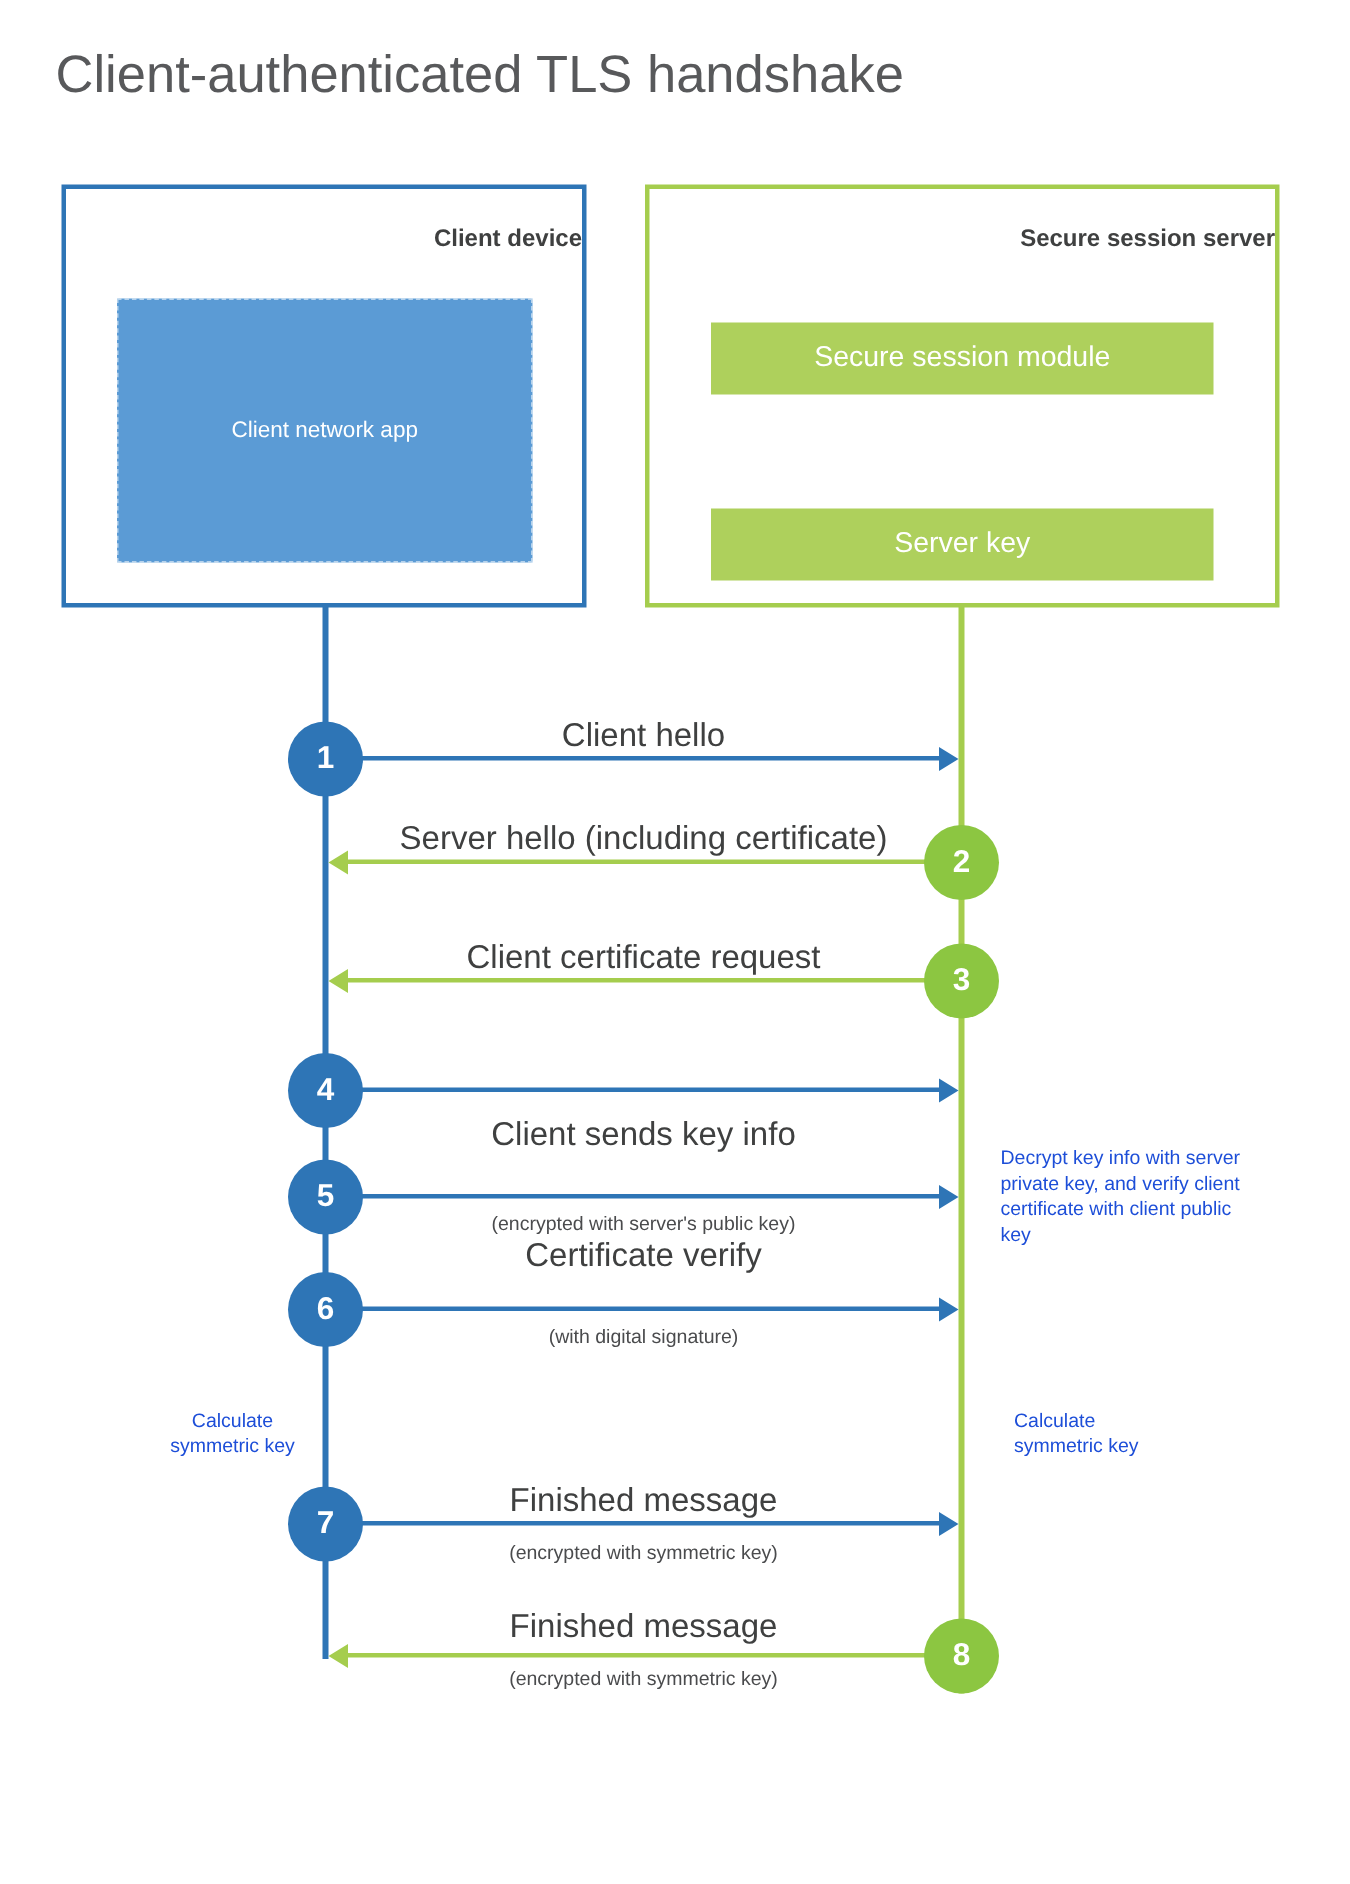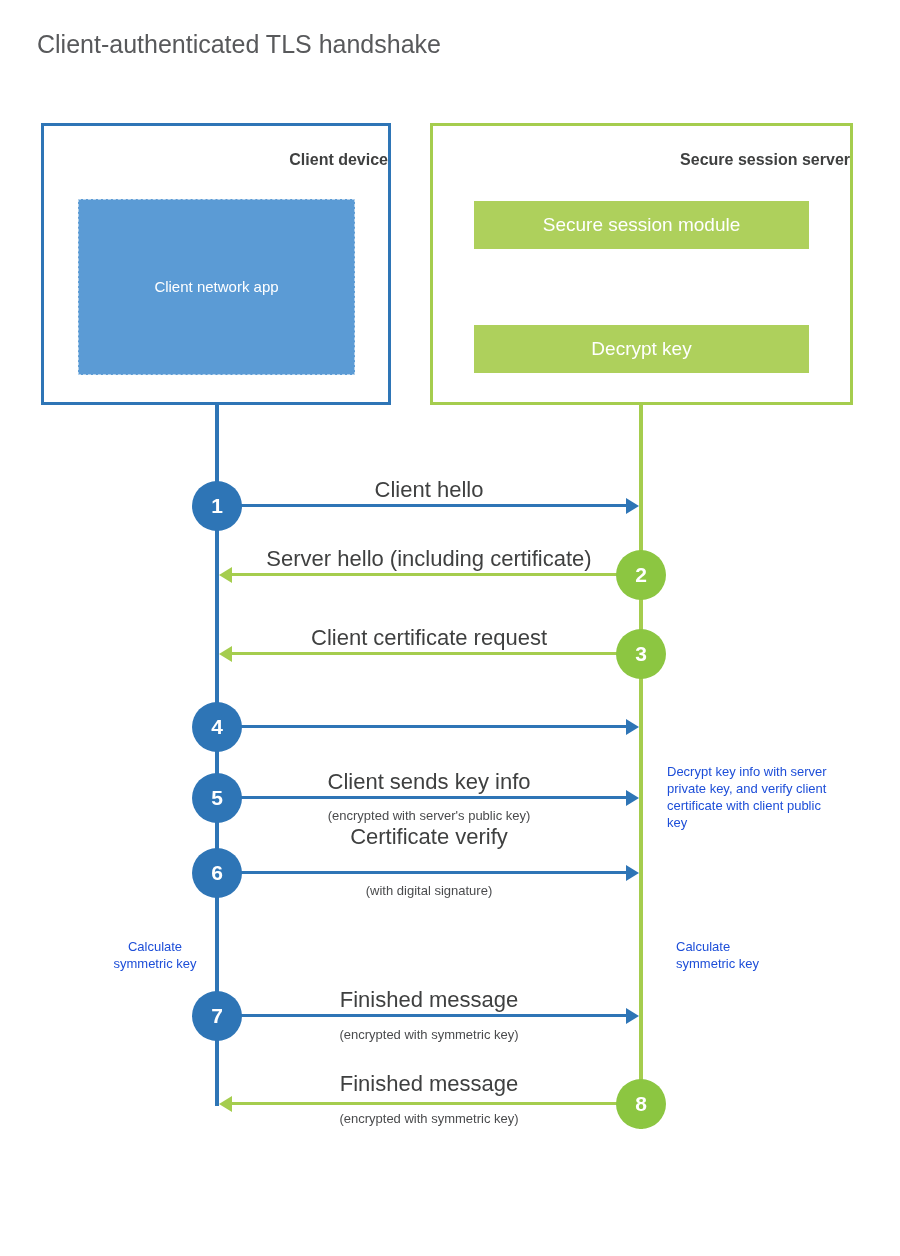--- a/index.html
+++ b/index.html
@@ -11,37 +11,37 @@
     --text-dark:#3f4040;
     --text-gray:#58595b;
   }
   *{margin:0;padding:0;box-sizing:border-box;}
   body{background:#fff;}
   .canvas{
     position:relative;width:900px;height:1256px;background:#ffffff;
     font-family:"Liberation Sans", sans-serif;overflow:hidden;
   }
   .title{
-    position:absolute;left:37px;top:30px;font-size:25px;font-weight:400;color:var(--text-gray);
+    position:absolute;left:37px;top:30px;font-size:35px;font-weight:400;color:var(--text-gray);
   }
   .outer-box{position:absolute;background:#fff;top:123px;height:282px;}
   .client-box{left:41px;width:350px;border:3px solid var(--blue);}
   .server-box{left:430px;width:423px;border:3px solid var(--green);}
   .box-title{
     text-align:right;padding-top:25px;font-size:16px;font-weight:bold;color:var(--text-dark);
   }
   .app-box{
     position:absolute;left:78px;top:199px;width:277px;height:176px;
     background:var(--blue-fill);border:1px dashed rgba(255,255,255,0.55);
     display:flex;align-items:center;justify-content:center;
   }
   .app-box span{display:block;width:170px;text-align:center;color:#fff;font-size:15px;line-height:1.45;}
   .module-bar{
     position:absolute;left:474px;width:335px;height:48px;background:var(--green-bar);
-    display:flex;align-items:center;justify-content:center;color:#fff;font-size:19px;
+    display:flex;align-items:center;justify-content:center;color:#fff;font-size:19px;margin-top:14px;
   }
   .bar-1{top:201px;} .bar-2{top:263px;} .bar-3{top:325px;}
 
   .lifeline{position:absolute;width:4px;top:404px;}
   .lifeline.blue{left:215px;height:702px;background:var(--blue);}
   .lifeline.green{left:639px;height:725px;background:var(--green);}
 
   .msg-label{
     position:absolute;left:217px;width:424px;text-align:center;
     font-size:22px;color:var(--text-dark);
@@ -83,21 +83,21 @@
     <div class="box-title">Client device</div>
   </div>
   <div class="app-box">
     <span>Client network app</span>
   </div>
 
   <div class="outer-box server-box">
     <div class="box-title">Secure session server</div>
   </div>
   <div class="module-bar bar-1">Secure session module</div>
-  <div class="module-bar bar-3">Decrypt key</div>
+  <div class="module-bar bar-3">Server key</div>
 
   <div class="lifeline blue"></div>
   <div class="lifeline green"></div>
 
   <div class="msg-label" style="top:477px">Client hello</div>
   <div class="arrow-line blue" style="left:217px;top:504px;width:410px"></div>
   <div class="arrow-head right" style="left:626px;top:498px"></div>
   <div class="step-circle blue" style="top:481px">1</div>
 
   <div class="msg-label" style="top:546px">Server hello (including certificate)</div>
@@ -107,21 +107,21 @@
 
   <div class="msg-label" style="top:625px">Client certificate request</div>
   <div class="arrow-line green" style="left:231px;top:652px;width:410px"></div>
   <div class="arrow-head left" style="left:219px;top:646px"></div>
   <div class="step-circle green" style="top:629px">3</div>
 
   <div class="arrow-line blue" style="left:217px;top:725px;width:410px"></div>
   <div class="arrow-head right" style="left:626px;top:719px"></div>
   <div class="step-circle blue" style="top:702px">4</div>
 
-  <div class="msg-label" style="top:769px">Client sends key info</div>
+  <div class="msg-label" style="top:743px">Client sends key info</div>
   <div class="arrow-line blue" style="left:217px;top:796px;width:410px"></div>
   <div class="arrow-head right" style="left:626px;top:790px"></div>
   <div class="msg-sub" style="top:808px">(encrypted with server's public key)</div>
   <div class="step-circle blue" style="top:773px">5</div>
 
   <div class="msg-label" style="top:824px">Certificate verify</div>
   <div class="arrow-line blue" style="left:217px;top:871px;width:410px"></div>
   <div class="arrow-head right" style="left:626px;top:865px"></div>
   <div class="msg-sub" style="top:883px">(with digital signature)</div>
   <div class="step-circle blue" style="top:848px">6</div>

